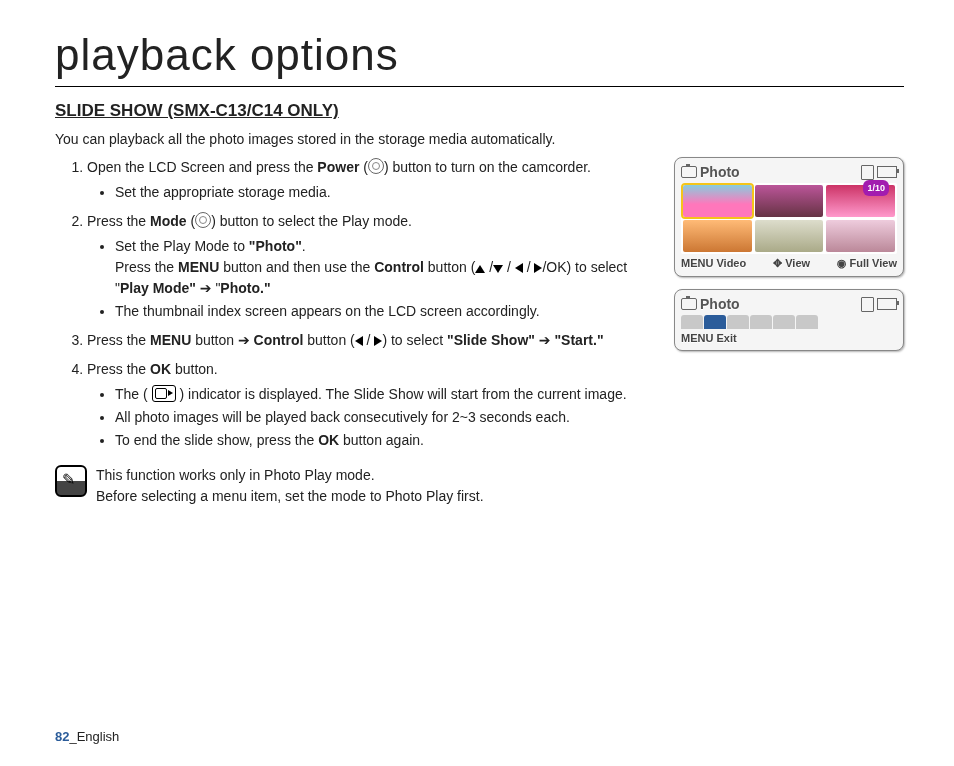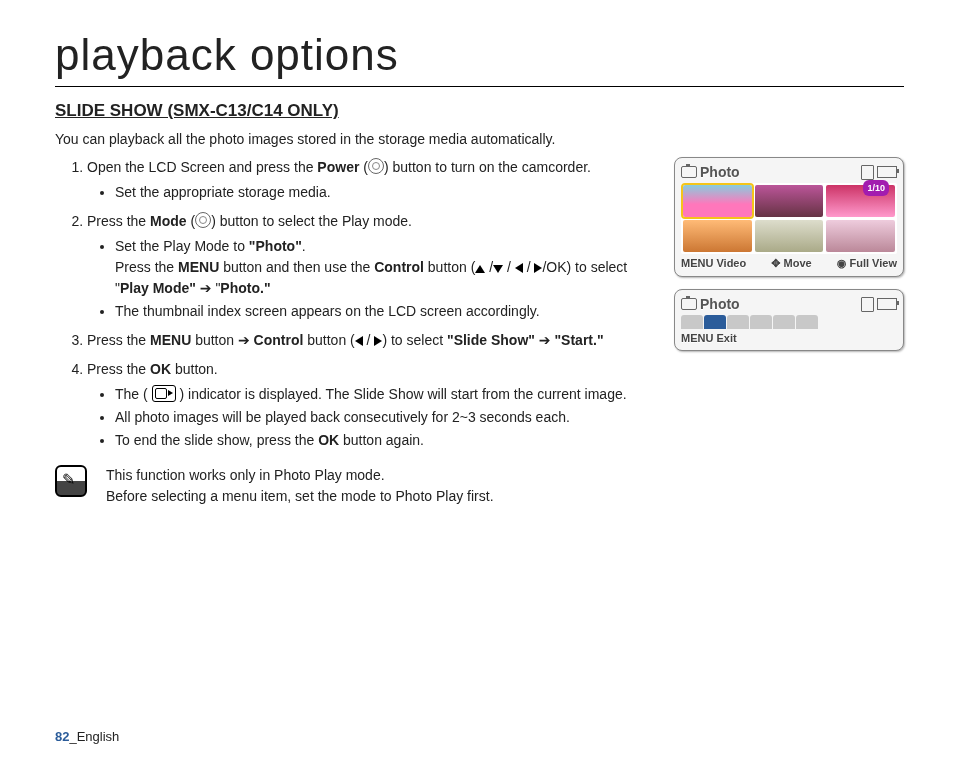--- a/index.html
+++ b/index.html
@@ -16,21 +16,21 @@
 .icon-circ{display:inline-block;width:14px;height:14px;border:1px solid #666;border-radius:50%;vertical-align:-2px;position:relative}
 .icon-circ:after{content:"";position:absolute;left:3px;top:3px;width:6px;height:6px;border:1px solid #888;border-radius:50%}
 .tri-u,.tri-d,.tri-l,.tri-r{display:inline-block;width:0;height:0;vertical-align:-1px}
 .tri-u{border-left:5px solid transparent;border-right:5px solid transparent;border-bottom:8px solid #000}
 .tri-d{border-left:5px solid transparent;border-right:5px solid transparent;border-top:8px solid #000}
 .tri-l{border-top:5px solid transparent;border-bottom:5px solid transparent;border-right:8px solid #000}
 .tri-r{border-top:5px solid transparent;border-bottom:5px solid transparent;border-left:8px solid #000}
 .ind-icon{display:inline-block;width:22px;height:15px;border:1px solid #000;border-radius:3px;vertical-align:-3px;position:relative;background:#fff}
 .ind-icon:before{content:"";position:absolute;left:2px;top:2px;width:10px;height:9px;border:1px solid #000;border-radius:2px}
 .ind-icon:after{content:"";position:absolute;right:2px;top:4px;border-left:5px solid #000;border-top:3px solid transparent;border-bottom:3px solid transparent}
-.notebox{display:flex;gap:19px;margin-top:14px;align-items:flex-start}
+.notebox{display:flex;gap:9px;margin-top:14px;align-items:flex-start}
 .note-icon{width:28px;height:28px;border:2px solid #000;border-radius:6px;flex:0 0 28px;position:relative;background:linear-gradient(#fff 50%,#444 50%)}
 .note-icon:after{content:"✎";position:absolute;left:5px;top:1px;font-size:16px;color:#000}
 .footer{position:absolute;left:55px;bottom:22px;font-size:13px}
 .footer b{color:#2b5c9a}
 .sidecol{width:230px;flex:0 0 230px}
 .screen{border:1px solid #888;border-radius:8px;background:#f5f5f5;padding:6px;margin-bottom:12px;box-shadow:1px 1px 2px rgba(0,0,0,.3)}
 .scr-top{display:flex;justify-content:space-between;align-items:center;font-size:14px;font-weight:bold;color:#555;text-shadow:0 1px #fff;margin-bottom:3px}
 .scr-top .lbl{display:flex;align-items:center;gap:3px}
 .cam-icon{display:inline-block;width:14px;height:10px;border:1px solid #666;border-radius:2px;position:relative}
 .cam-icon:after{content:"";position:absolute;left:4px;top:-3px;width:4px;height:3px;background:#666}
@@ -107,21 +107,21 @@
 <div class="thumbs" id="thumbs">
           <div class="th sel" style="background: linear-gradient(rgb(136, 204, 221), rgb(255, 119, 187) 60%);"></div>
           <div class="th" style="background: linear-gradient(rgb(187, 85, 153), rgb(102, 51, 68));"></div>
           <div class="th" style="background: linear-gradient(rgb(204, 51, 102), rgb(255, 153, 204));"></div>
           <div class="th" style="background: linear-gradient(rgb(255, 187, 119), rgb(204, 119, 51));"></div>
           <div class="th" style="background: linear-gradient(rgb(221, 221, 204), rgb(170, 170, 136));"></div>
           <div class="th" style="background: linear-gradient(rgb(238, 204, 221), rgb(187, 136, 153));"></div>
         </div>
 <div class="scr-bot">
           <span>MENU Video</span>
-          <span>✥ Move</span>
+          <span>✥ View</span>
           <span>◉ Full View</span>
         </div>
 </div>
 
 <div class="screen">
 <div class="scr-top">
           <span class="lbl">
             <span class="cam-icon"></span>
             <span>Photo</span>
           </span>

